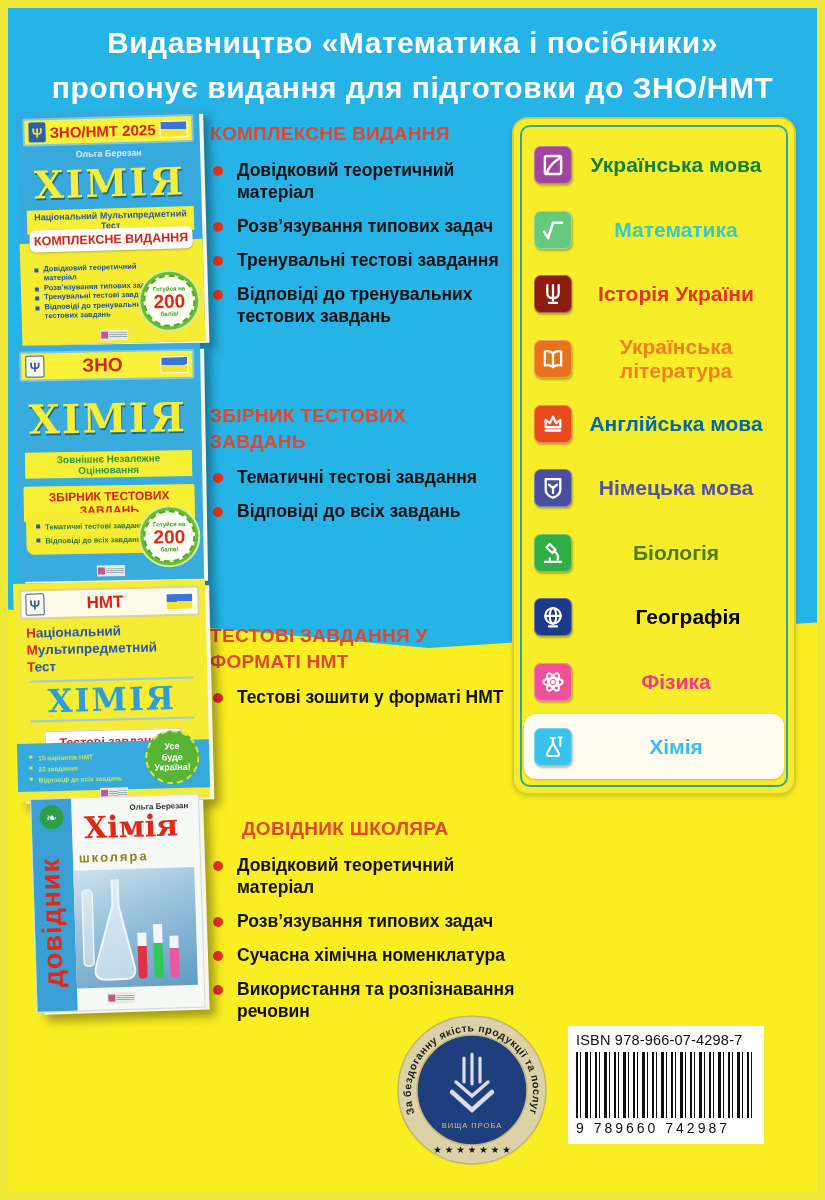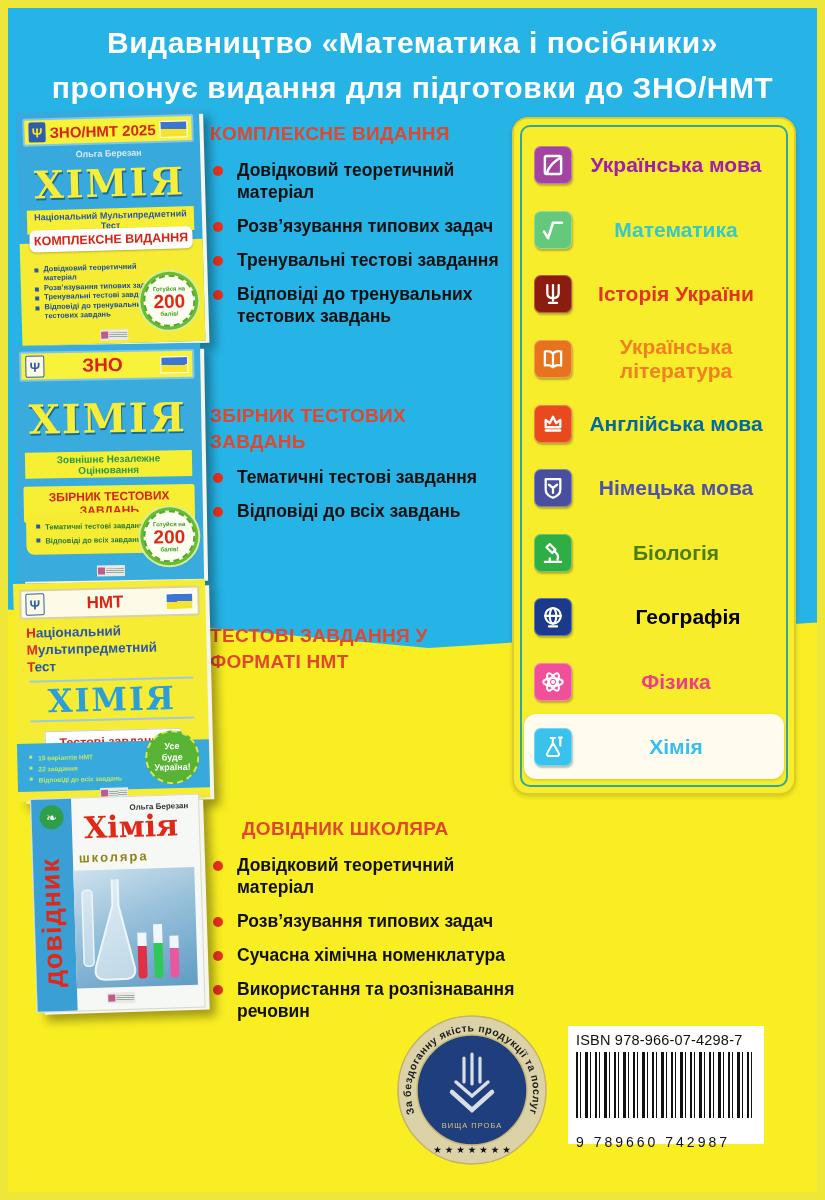--- a/index.html
+++ b/index.html
@@ -114,21 +114,21 @@
   .stile{width:38px;height:38px;border-radius:7px;display:flex;align-items:center;justify-content:center;
     box-shadow:inset 0 0 0 1px rgba(255,255,255,.3),1px 2px 2px rgba(0,0,0,.25);flex:0 0 38px;}
   .slabel{flex:1;text-align:center;font-size:21px;font-weight:bold;line-height:1.15;padding-right:4px;}
   .stile svg{display:block;}
   
   #medal{left:396px;top:1014px;width:152px;height:152px;}
   #isbn-box{left:568px;top:1026px;width:196px;height:118px;background:#fff;padding:6px 8px 4px 8px;box-sizing:border-box;}
   #isbn-label{font-size:14.5px;color:#111;letter-spacing:.2px;}
   #barcode{margin-top:4px;height:66px;background:
     repeating-linear-gradient(90deg,#111 0 2px,#fff 2px 4px,#111 4px 5px,#fff 5px 9px,#111 9px 12px,#fff 12px 14px,#111 14px 15px,#fff 15px 19px);}
-  #isbn-digits{margin-top:16px;font-size:14px;letter-spacing:3px;color:#111;}
+  #isbn-digits{margin-top:2px;font-size:14px;letter-spacing:3px;color:#111;}
 </style>
 </head>
 <body>
 
 <div id="page">
   <div id="bg-yellow"></div>
   <div id="bg-cyan"></div>
 
   <div class="abs" id="page-header">
     <div>Видавництво «Математика і посібники»</div>
@@ -262,20 +262,21 @@
     <div class="sec-title" style="width:240px;">ЗБІРНИК ТЕСТОВИХ ЗАВДАНЬ</div>
     <ul class="sec-list">
       <li><span>Тематичні тестові завдання</span></li>
       <li><span>Відповіді до всіх завдань</span></li>
     </ul>
   </div>
 
   <div class="section" style="left:210px;top:623px;width:300px;">
     <div class="sec-title" style="width:240px;">ТЕСТОВІ ЗАВДАННЯ У ФОРМАТІ НМТ</div>
     <ul class="sec-list">
+      <li><span>Тестові зошити у форматі НМТ</span></li>
     </ul>
   </div>
 
   <div class="section" style="left:210px;top:816px;width:315px;">
     <div class="sec-title" style="margin-left:32px;">ДОВІДНИК ШКОЛЯРА</div>
     <ul class="sec-list">
       <li><span>Довідковий теоретичний матеріал</span></li>
       <li><span>Розв’язування типових задач</span></li>
       <li><span>Сучасна хімічна номенклатура</span></li>
       <li><span>Використання та розпізнавання речовин</span></li>
@@ -284,21 +285,21 @@
 
   <div class="abs" id="subjects-panel">
     <div id="subject-rows">
       <div class="srow">
         <div class="stile" style="background: rgb(163, 68, 160);">
           <svg width="26" height="26" viewBox="0 0 16 16" fill="none" stroke="#fff" stroke-width="1.5" stroke-linecap="round" stroke-linejoin="round">
               <rect x="3" y="2.5" width="10" height="11" rx="1"></rect>
               <path d="M5 11C7 7 10 5 12.5 3.5M5 11l-.6 1.8"></path>
             </svg>
         </div>
-        <div class="slabel" style="color: #a21caf;">Українська мова</div>
+        <div class="slabel" style="color: #15803d;">Українська мова</div>
       </div>
       <div class="srow">
         <div class="stile" style="background: rgb(100, 201, 123);">
           <svg width="26" height="26" viewBox="0 0 16 16" fill="none" stroke="#fff" stroke-width="1.6" stroke-linecap="round" stroke-linejoin="round">
               <path d="M2.5 9 5 13 8 3.5h5.5"></path>
             </svg>
         </div>
         <div class="slabel" style="color: rgb(56, 200, 200);">Математика</div>
       </div>
       <div class="srow">

